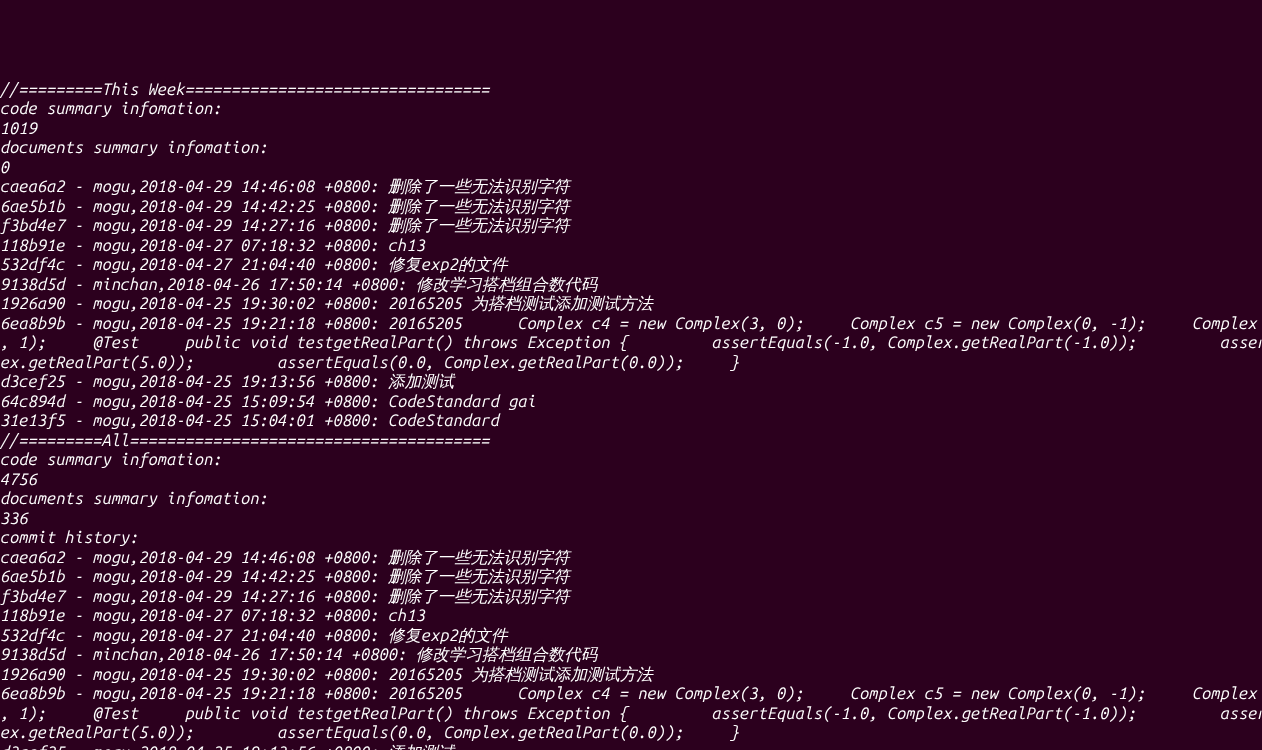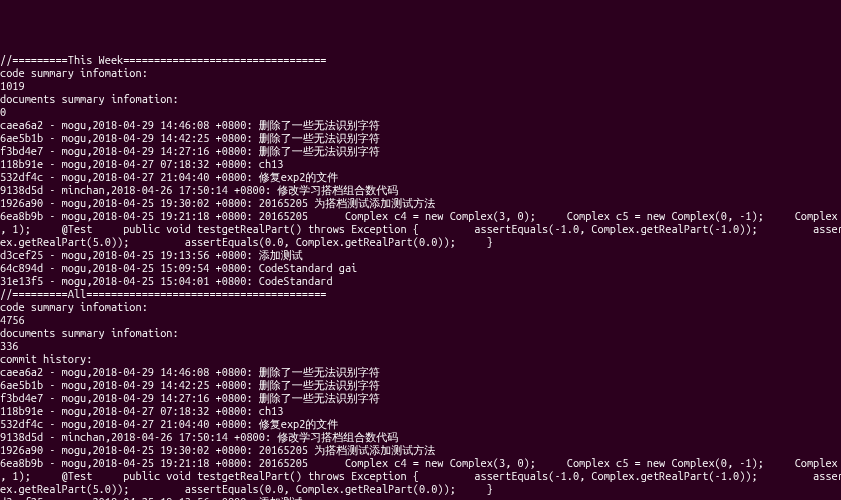--- a/index.html
+++ b/index.html
@@ -8,21 +8,21 @@
     color: #ffffff;
     font-family: "Ubuntu Mono", "DejaVu Sans Mono", Consolas, monospace;
     font-size: 11px;
     line-height: 13px;
     padding: 2px 0 0 0;
     width: 841px;
     height: 500px;
     overflow: hidden;
     white-space: pre;
   }
-  .line { display: block; }
+  .line { display: block; font-style: italic; }
 </style>
 </head>
 <body>
 
 
 
 <div id="terminal"><span class="line">//=========This Week=================================</span><span class="line">code summary infomation:</span><span class="line">1019</span><span class="line">documents summary infomation:</span><span class="line">0</span><span class="line">caea6a2 - mogu,2018-04-29 14:46:08 +0800: 删除了一些无法识别字符</span><span class="line">6ae5b1b - mogu,2018-04-29 14:42:25 +0800: 删除了一些无法识别字符</span><span class="line">f3bd4e7 - mogu,2018-04-29 14:27:16 +0800: 删除了一些无法识别字符</span><span class="line">118b91e - mogu,2018-04-27 07:18:32 +0800: ch13</span><span class="line">532df4c - mogu,2018-04-27 21:04:40 +0800: 修复exp2的文件</span><span class="line">9138d5d - minchan,2018-04-26 17:50:14 +0800: 修改学习搭档组合数代码</span><span class="line">1926a90 - mogu,2018-04-25 19:30:02 +0800: 20165205 为搭档测试添加测试方法</span><span class="line">6ea8b9b - mogu,2018-04-25 19:21:18 +0800: 20165205      Complex c4 = new Complex(3, 0);     Complex c5 = new Complex(0, -1);     Complex c6 = new Complex(-2</span><span class="line">, 1);     @Test     public void testgetRealPart() throws Exception {         assertEquals(-1.0, Complex.getRealPart(-1.0));         assertEquals(5.0, Compl</span><span class="line">ex.getRealPart(5.0));         assertEquals(0.0, Complex.getRealPart(0.0));     }</span><span class="line">d3cef25 - mogu,2018-04-25 19:13:56 +0800: 添加测试</span><span class="line">64c894d - mogu,2018-04-25 15:09:54 +0800: CodeStandard gai</span><span class="line">31e13f5 - mogu,2018-04-25 15:04:01 +0800: CodeStandard</span><span class="line"></span><span class="line"></span><span class="line">//=========All=======================================</span><span class="line">code summary infomation:</span><span class="line">4756</span><span class="line">documents summary infomation:</span><span class="line">336</span><span class="line">commit history:</span><span class="line">caea6a2 - mogu,2018-04-29 14:46:08 +0800: 删除了一些无法识别字符</span><span class="line">6ae5b1b - mogu,2018-04-29 14:42:25 +0800: 删除了一些无法识别字符</span><span class="line">f3bd4e7 - mogu,2018-04-29 14:27:16 +0800: 删除了一些无法识别字符</span><span class="line">118b91e - mogu,2018-04-27 07:18:32 +0800: ch13</span><span class="line">532df4c - mogu,2018-04-27 21:04:40 +0800: 修复exp2的文件</span><span class="line">9138d5d - minchan,2018-04-26 17:50:14 +0800: 修改学习搭档组合数代码</span><span class="line">1926a90 - mogu,2018-04-25 19:30:02 +0800: 20165205 为搭档测试添加测试方法</span><span class="line">6ea8b9b - mogu,2018-04-25 19:21:18 +0800: 20165205      Complex c4 = new Complex(3, 0);     Complex c5 = new Complex(0, -1);     Complex c6 = new Complex(-2</span><span class="line">, 1);     @Test     public void testgetRealPart() throws Exception {         assertEquals(-1.0, Complex.getRealPart(-1.0));         assertEquals(5.0, Compl</span><span class="line">ex.getRealPart(5.0));         assertEquals(0.0, Complex.getRealPart(0.0));     }</span><span class="line">d3cef25 - mogu,2018-04-25 19:13:56 +0800: 添加测试</span></div>
 
 
 

